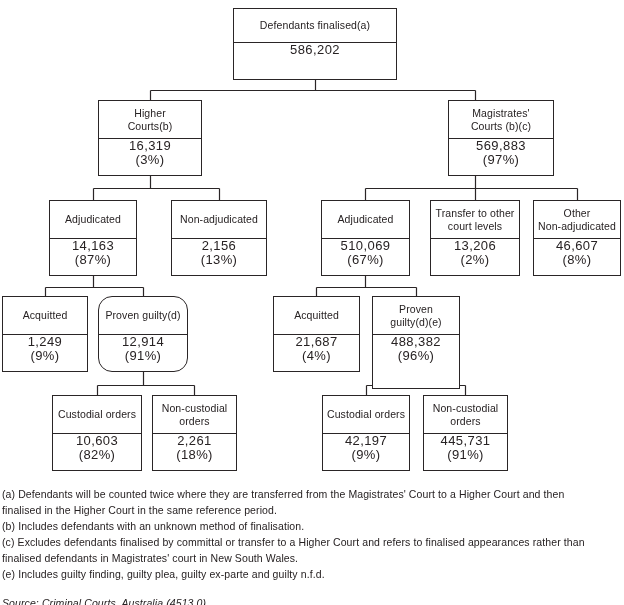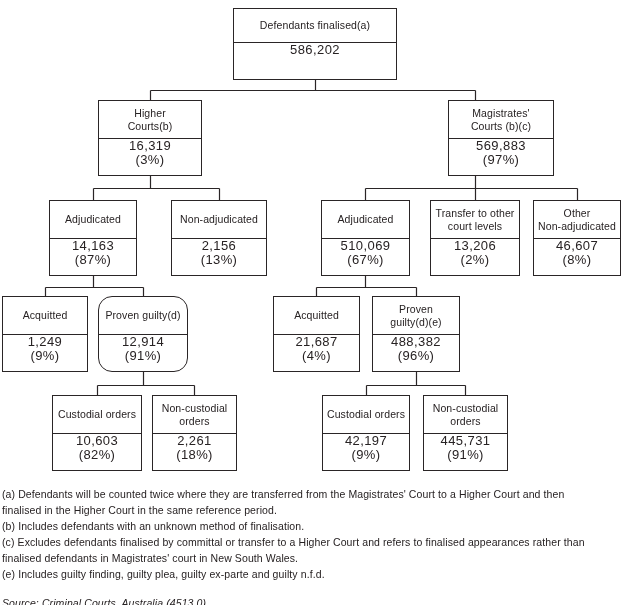--- a/index.html
+++ b/index.html
@@ -176,21 +176,21 @@
   </div>
 
   <div class="node" style="left:273px;top:296px;width:87px;height:76px;">
     <div class="node-label">Acquitted</div>
     <div class="node-value">
       <div>21,687</div>
       <div>(4%)</div>
     </div>
   </div>
 
-  <div class="node" style="left:372px;top:296px;width:88px;height:76px;">
+  <div class="node" style="left:372px;top:296px;width:88px;height:93px;">
     <div class="node-label">Proven
 guilty(d)(e)</div>
     <div class="node-value">
       <div>488,382</div>
       <div>(96%)</div>
     </div>
   </div>
 
   <div class="node" style="left:52px;top:395px;width:90px;height:76px;">
     <div class="node-label">Custodial orders</div>

